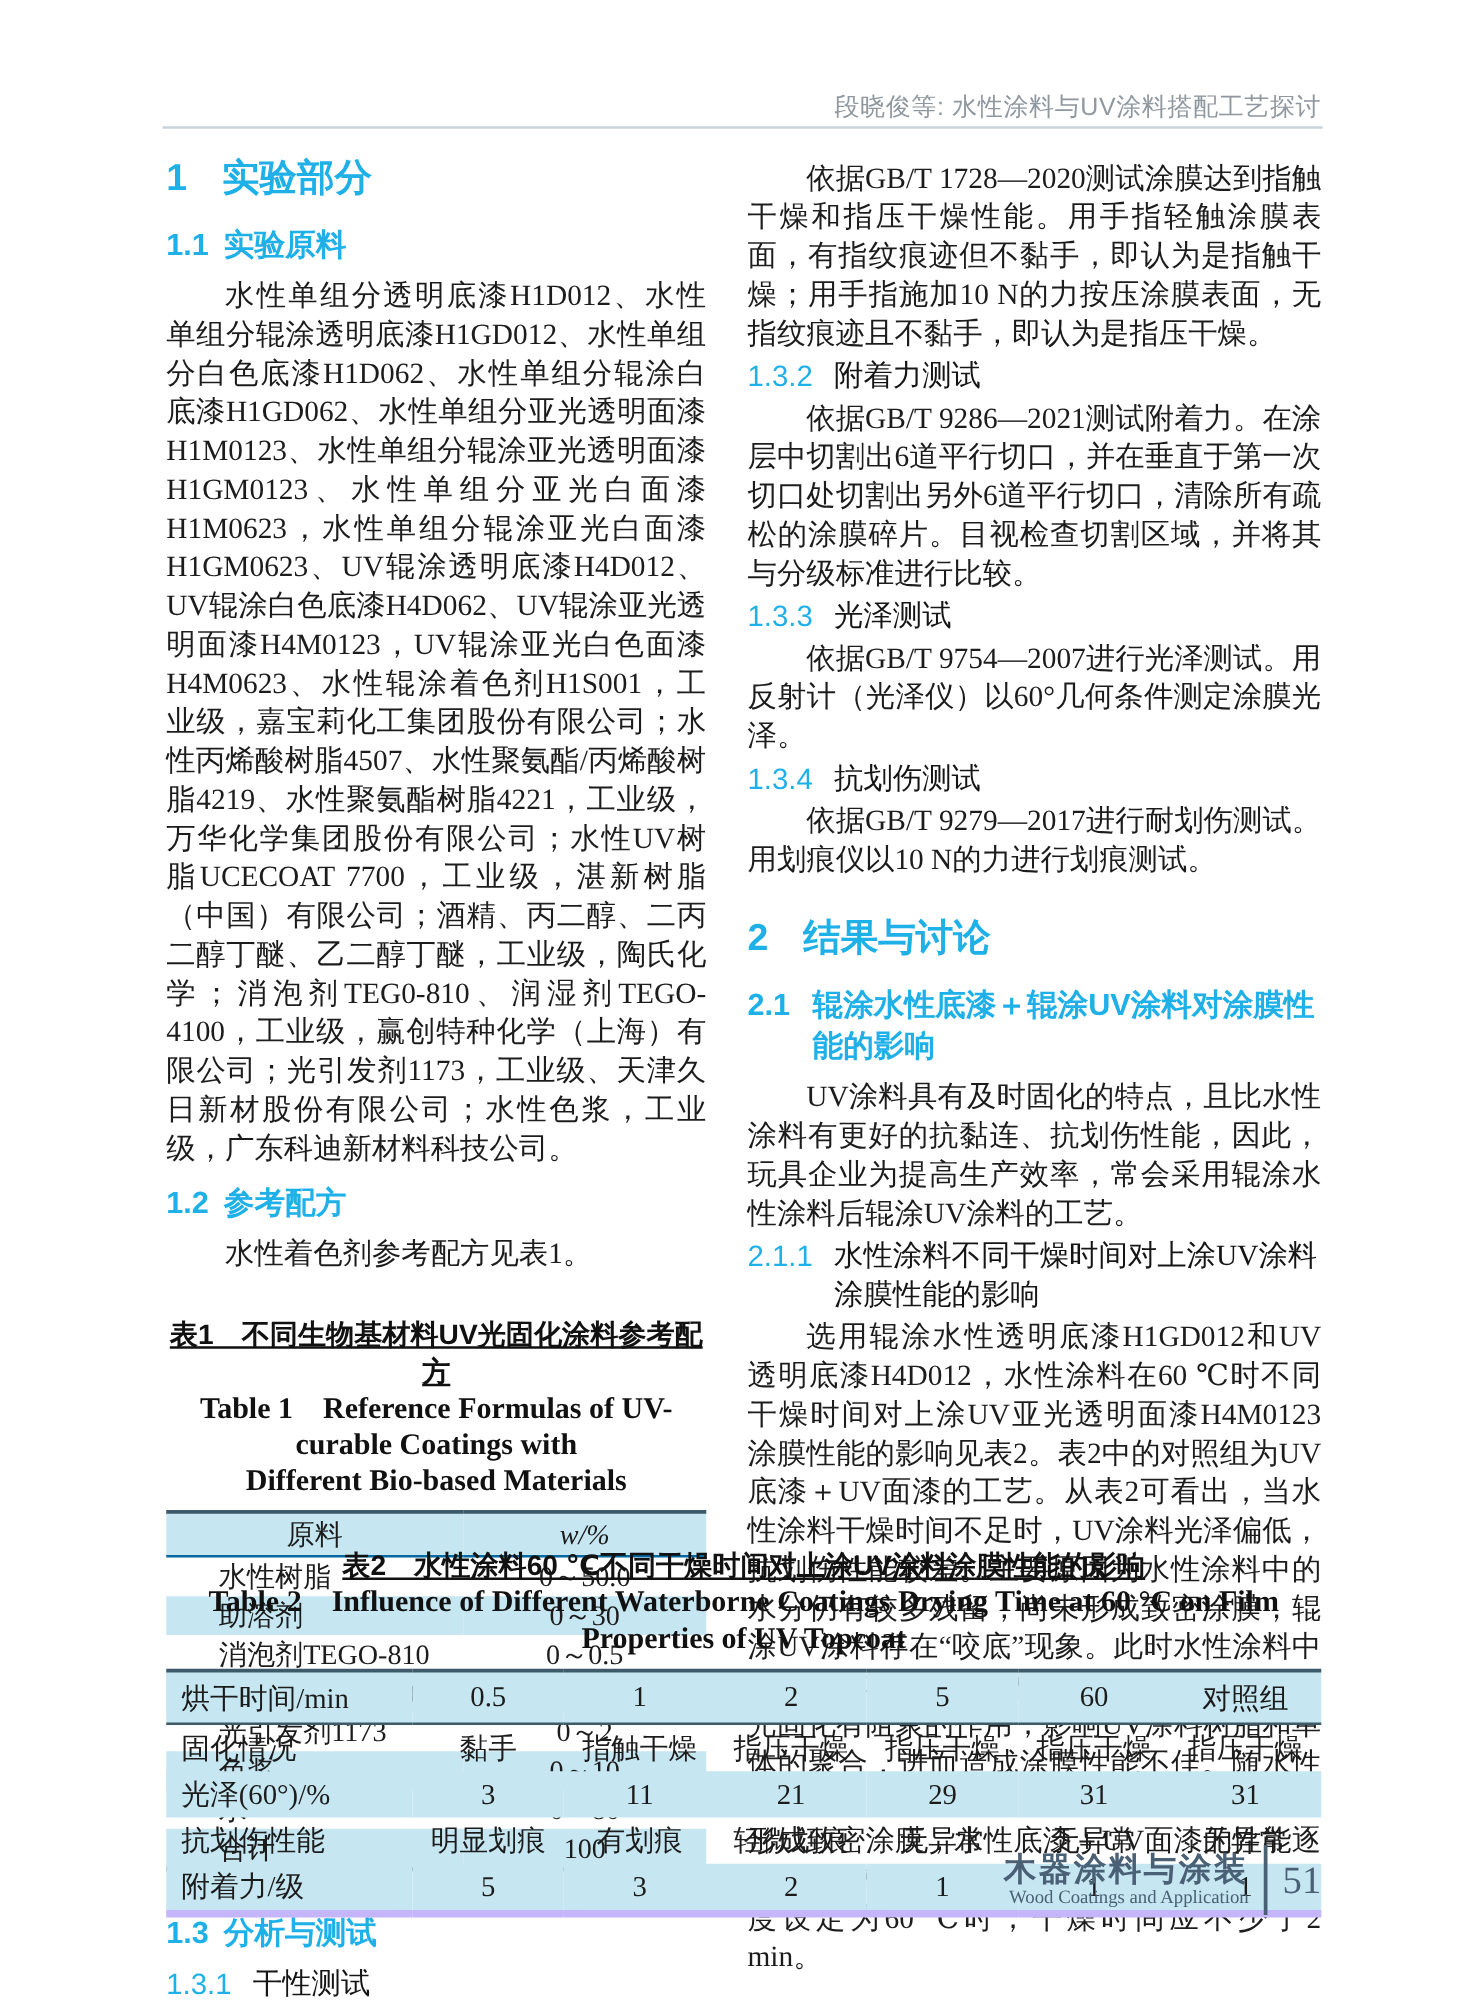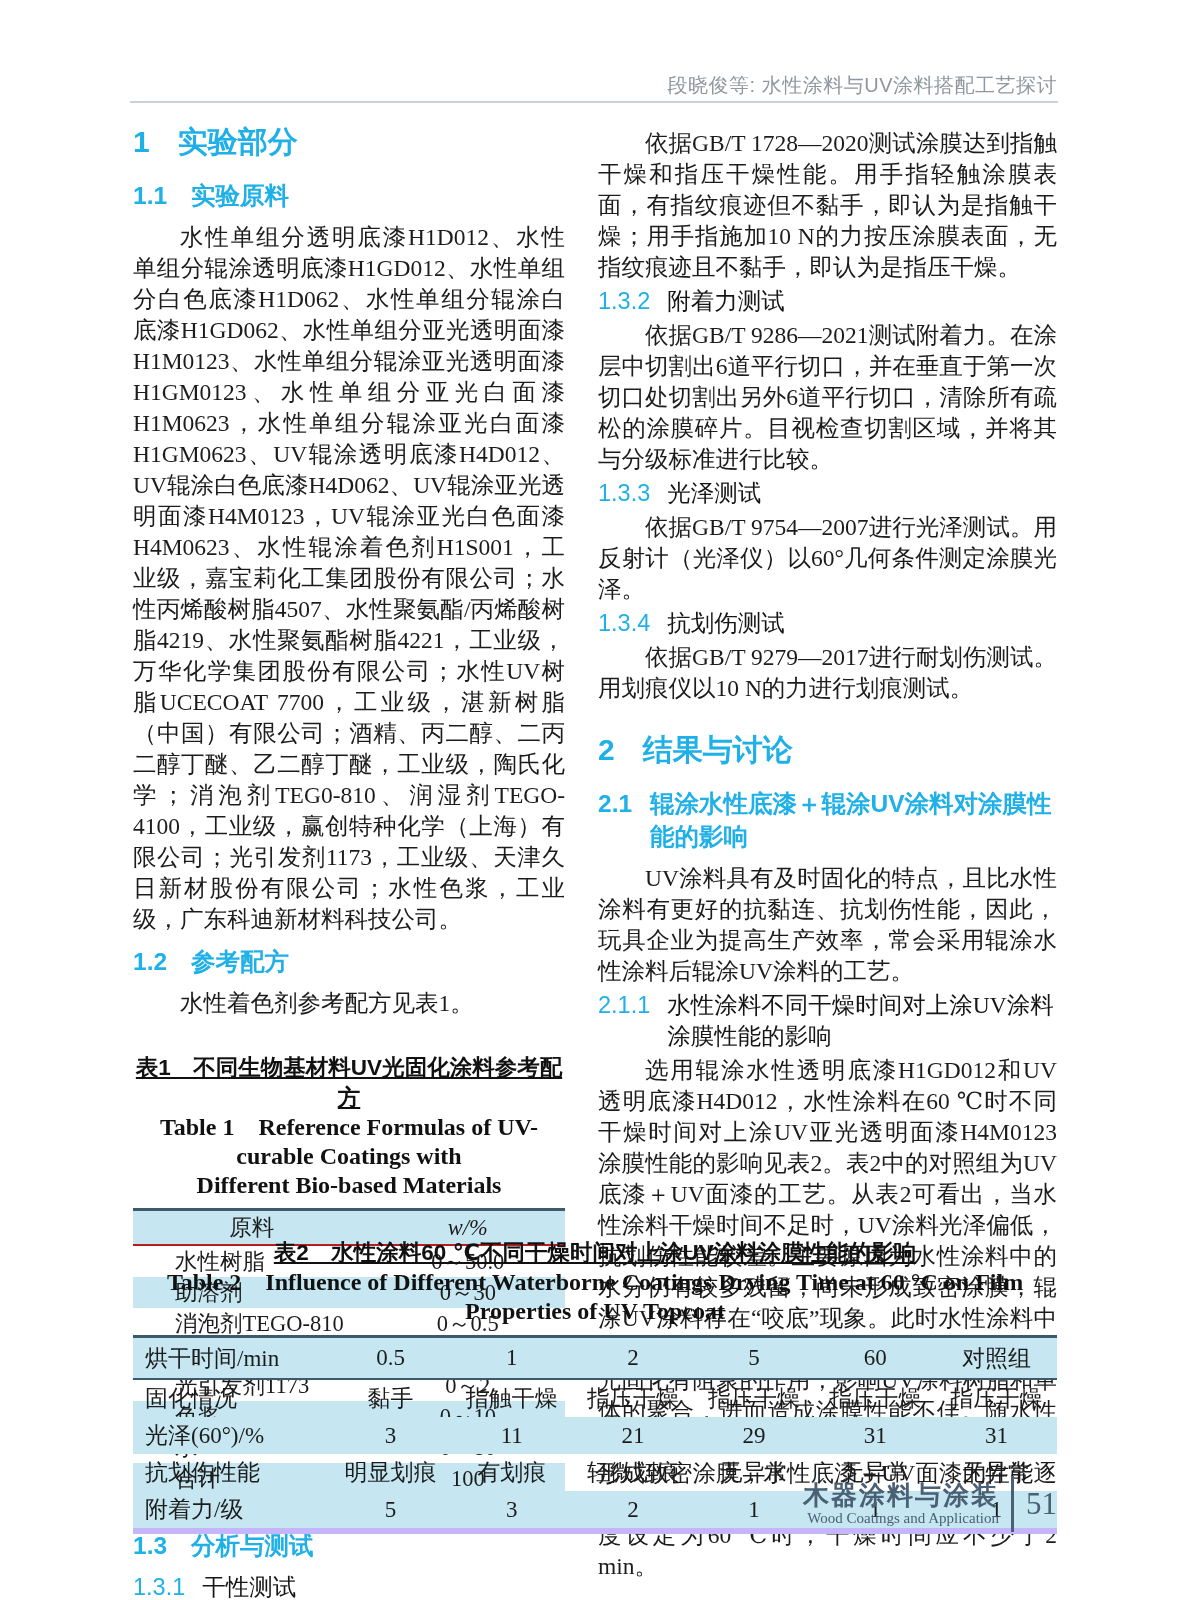--- a/index.html
+++ b/index.html
@@ -26,21 +26,21 @@
     position:absolute;top:116px;left:133px;width:924px;
     display:flex;gap:33px;
   }
   .col-left{width:432px;flex:0 0 432px;}
   .col-right{width:459px;flex:0 0 459px;}
 
   .sec1{display:flex;align-items:baseline;gap:28px;
     font-family:"Liberation Sans","DejaVu Sans",sans-serif;
     font-weight:bold;font-size:30px;color:#1fb0e8;
     margin:6px 0 16px 0;}
-  .sec2{display:flex;align-items:baseline;gap:24px;
+  .sec2{display:flex;align-items:baseline;gap:12px;
     font-family:"Liberation Sans","DejaVu Sans",sans-serif;
     font-weight:bold;font-size:24.5px;color:#1fb0e8;
     margin:10px 0 10px 0;}
   .sec3{display:flex;align-items:flex-start;gap:17px;
     font-size:23.5px;line-height:31px;margin:3px 0 3px 0;}
   .sec3 .num{font-family:"Liberation Sans","DejaVu Sans",sans-serif;color:#1fb0e8;}
   .sec3 .ttl{color:#151515;}
 
   p.body{
     font-size:23.5px;line-height:31px;margin:0;
@@ -63,21 +63,21 @@
   
   .tbl1-wrap{margin-top:34px;}
   .tbl1-caps{margin-bottom:8px;}
   table.tbl1{
     width:100%;border-collapse:collapse;
     border-top:3px solid #3c5a6a;border-bottom:3px solid #3c5a6a;
     font-size:22.5px;
   }
   table.tbl1 th{
     background:#c6e7f2;font-weight:normal;height:31px;
-    border-bottom:2px solid #b91c1c;
+    border-bottom:2px solid #0369a1;
   }
   table.tbl1 th.h2c{font-style:italic;}
   table.tbl1 td{height:28px;padding:0;}
   table.tbl1 td.name{padding-left:42px;text-align:left;width:55%;}
   table.tbl1 td.val{text-align:center;width:45%;}
   table.tbl1 tbody tr:nth-child(even){background:#c6e7f2;}
 
   
   .table2-block{position:absolute;top:1238px;left:133px;width:924px;}
   .tbl2-caps{margin-bottom:9px;}

